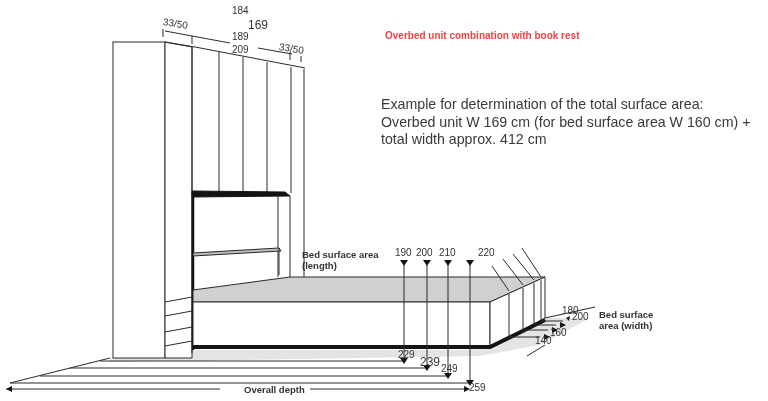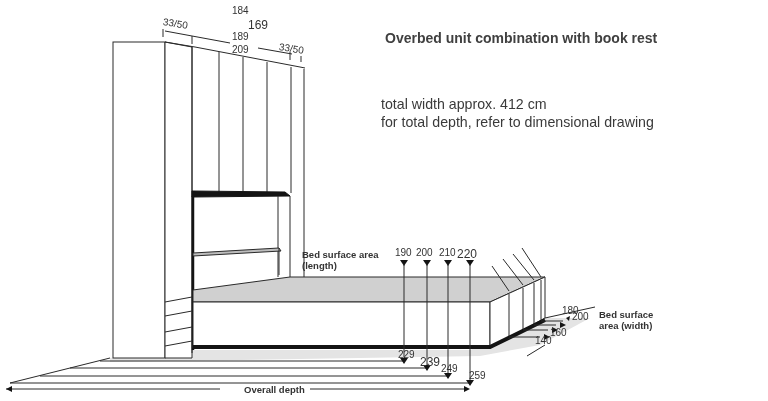--- a/index.html
+++ b/index.html
@@ -1,19 +1,19 @@
 <!DOCTYPE html>
 <html><head>
 <meta charset="utf-8">
 <style>
   html, body { margin: 0; padding: 0; background: #ffffff; }
   body { width: 768px; height: 401px; position: relative; overflow: hidden;
          font-family: "Liberation Sans", sans-serif; color: #2a2a2a; }
   svg { position: absolute; left: 0; top: 0; }
-  .title { position: absolute; left: 385px; top: 30px; font-size: 14px; font-weight: bold; color: #404040; white-space: nowrap; }
+  .title { position: absolute; left: 385px; top: 30px; font-size: 10px; font-weight: bold; color: #ef4444; white-space: nowrap; }
   .desc { position: absolute; left: 381px; top: 96px; font-size: 14.2px; line-height: 17.6px; color: #3a3a3a; }
   .desc div { white-space: nowrap; }
   .lbl { position: absolute; font-size: 9.5px; color: #333; white-space: nowrap; line-height: 11px; font-weight: bold; }
   .dim { position: absolute; font-size: 10.5px; color: #333; white-space: nowrap; }
 </style>
 </head>
 <body>
 
 <svg width="768" height="401" viewBox="0 0 768 401">
   <g fill="none" stroke="#2a2a2a" stroke-width="1">
@@ -110,46 +110,47 @@
     <line x1="192" y1="36" x2="192" y2="44"></line>
     <line x1="258" y1="48" x2="292" y2="54"></line>
     <line x1="290" y1="52" x2="290" y2="60"></line>
     <line x1="301" y1="56" x2="301" y2="62"></line>
   </g>
 </svg>
 
 <div class="title">Overbed unit combination with book rest</div>
 
 <div class="desc">
+  <div>Example for determination of the total surface area:</div>
+  <div>Overbed unit W 169 cm (for bed surface area W 160 cm) +</div>
   <div>total width approx. 412 cm</div>
-  <div>for total depth, refer to dimensional drawing</div>
 </div>
 
 <div class="dim" style="left:163px;top:18px;font-size:10px;transform:rotate(9deg);">33/50</div>
 <div class="dim" style="left:279px;top:43px;font-size:10px;transform:rotate(9deg);">33/50</div>
 <div class="dim" style="left:232px;top:5px;font-size:10px;">184</div>
 <div class="dim" style="left:248px;top:18px;font-size:12px;">169</div>
 <div class="dim" style="left:232px;top:31px;font-size:10px;">189</div>
 <div class="dim" style="left:232px;top:44px;font-size:10px;">209</div>
 
 <div class="lbl" style="left:302px;top:249px;">
   <div>Bed surface area</div>
   <div>(length)</div>
 </div>
 <div class="dim" style="left:395px;top:247px;font-size:10px;">190</div>
 <div class="dim" style="left:416px;top:247px;font-size:10px;">200</div>
 <div class="dim" style="left:439px;top:247px;font-size:10px;">210</div>
-<div class="dim" style="left:457px;top:247px;font-size:12px;text-align:right;">220</div>
+<div class="dim" style="left:478px;top:247px;font-size:10px;text-align:right;">220</div>
 
 <div class="lbl" style="left:599px;top:309px;font-size:9.5px;">
   <div>Bed surface</div>
   <div>area (width)</div>
 </div>
 <div class="dim" style="left:572px;top:311px;font-size:10px;">200</div>
 <div class="dim" style="left:562px;top:305px;font-size:10px;">180</div>
 <div class="dim" style="left:550px;top:327px;font-size:10px;">160</div>
 <div class="dim" style="left:535px;top:335px;font-size:10px;">140</div>
 
 <div class="dim" style="left:398px;top:349px;font-size:10px;">229</div>
 <div class="dim" style="left:420px;top:355px;font-size:12px;">239</div>
 <div class="dim" style="left:441px;top:363px;font-size:10px;">249</div>
-<div class="dim" style="left:469px;top:370px;font-size:10px;text-align:center;">259</div>
+<div class="dim" style="left:469px;top:382px;font-size:10px;text-align:center;">259</div>
 <div class="lbl" style="left:221px;top:384px;font-size:9.5px;margin-left:23px;">Overall depth</div>
 
 </body></html>

